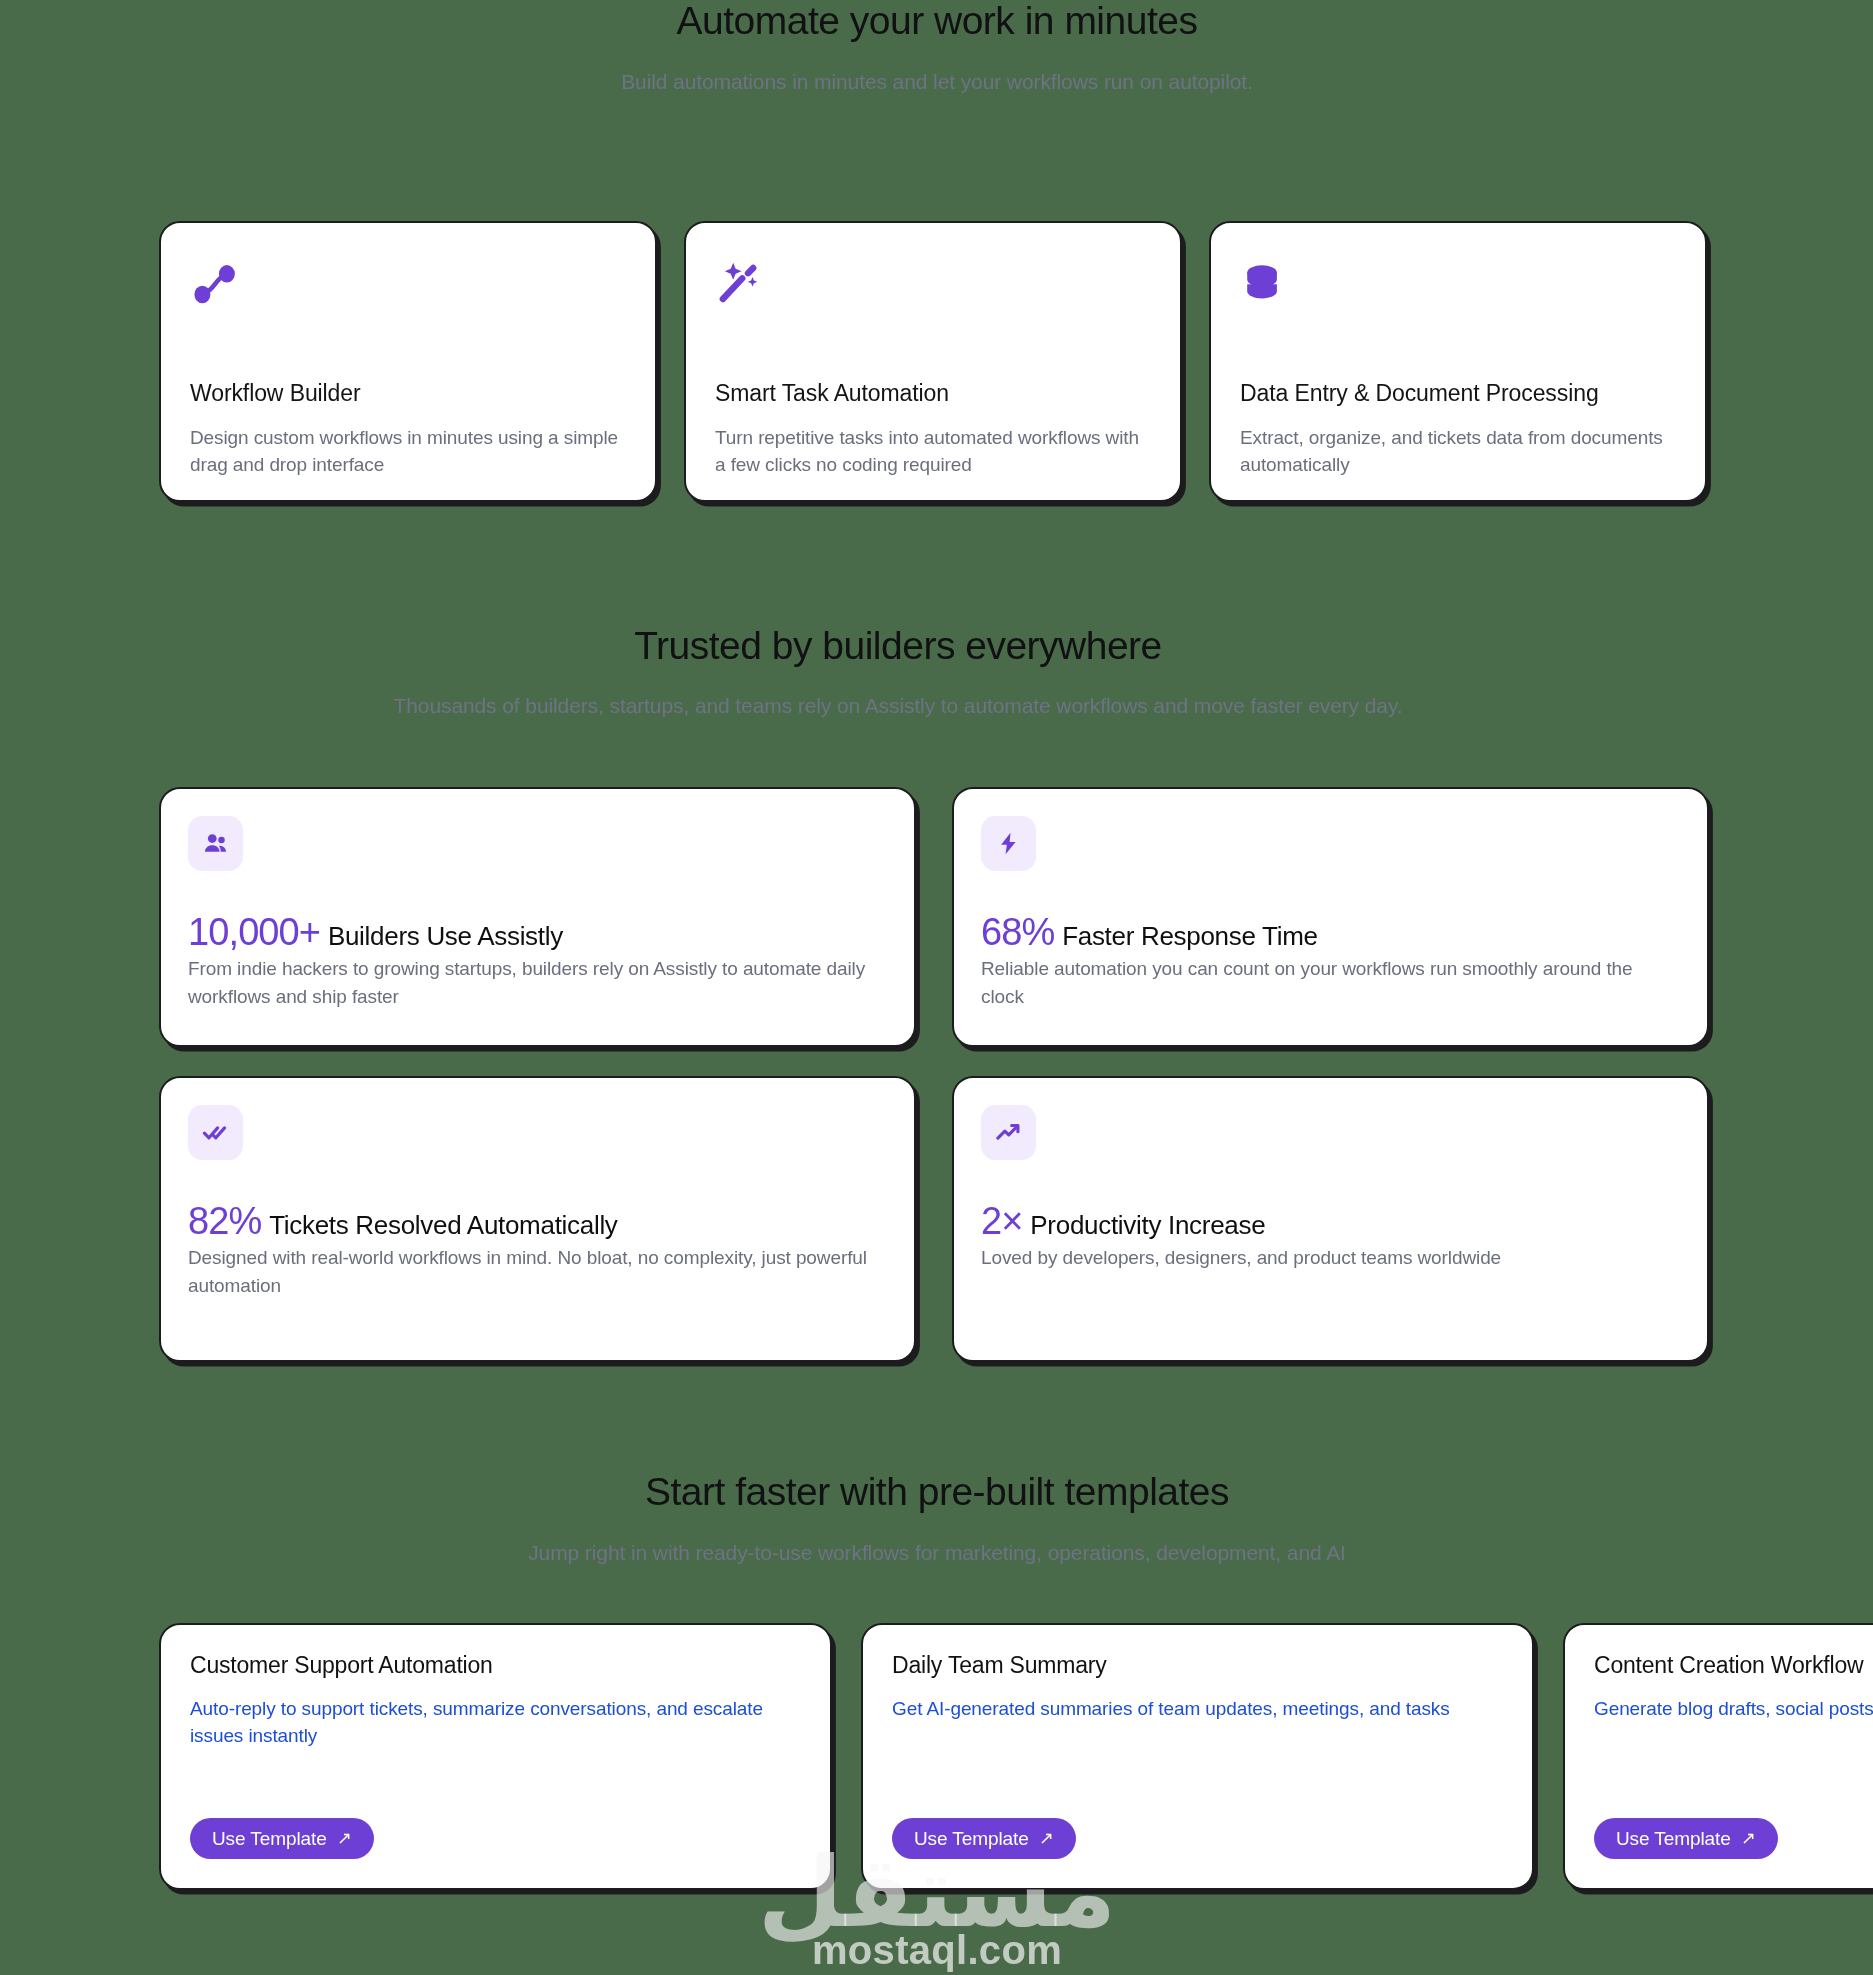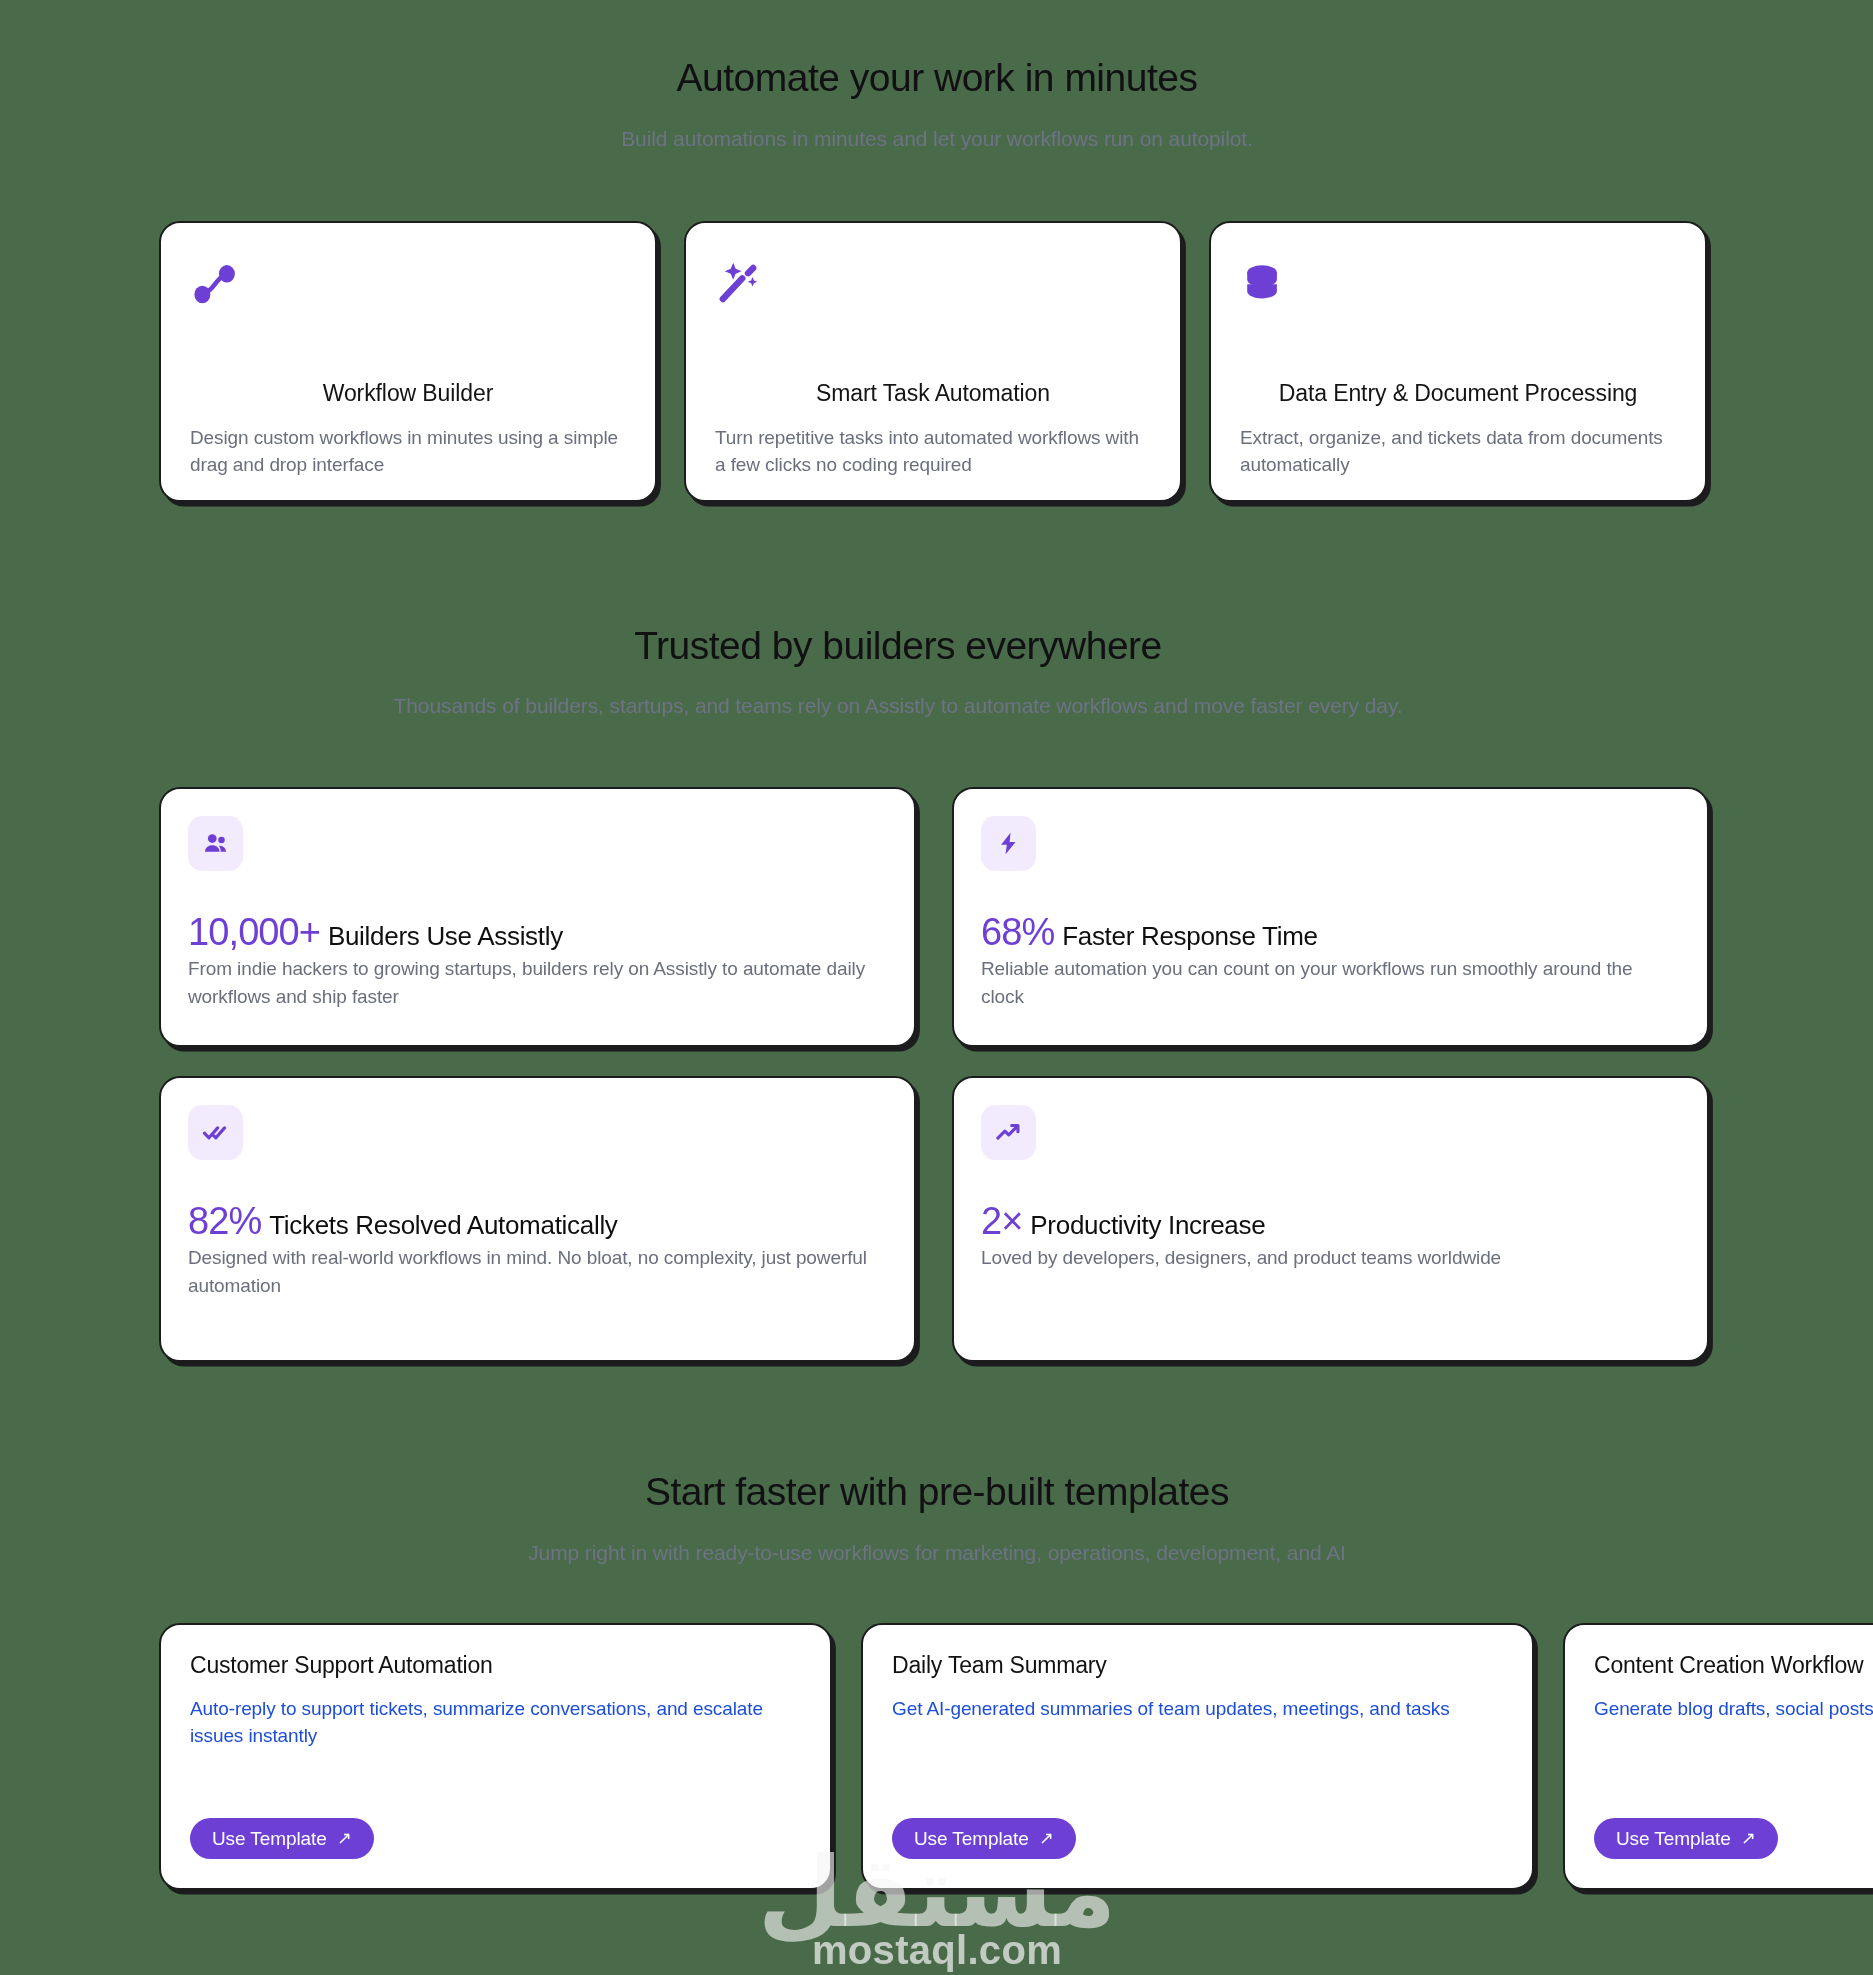--- a/index.html
+++ b/index.html
@@ -53,21 +53,21 @@
     position: relative;
   }
 
   
   #features {
     position: absolute;
     top: 0;
     left: 0;
     width: 1874px;
   }
-  #features .section-head { padding-top: 57px; }
+  #features .section-head { }
 
   .feature-row {
     position: absolute;
     top: 221px;
     left: 159px;
     display: flex;
     gap: 27px;
   }
   .feature-card {
     width: 498px;
@@ -80,21 +80,20 @@
     width: 57px;
     height: 49px;
     display: block;
   }
   .feature-title {
     font-size: 23px;
     font-weight: 400;
     color: #141416;
     margin-top: 72px;
     letter-spacing: -0.1px;
-    text-align: center;
   }
   .feature-desc {
     font-size: 19px;
     font-weight: 400;
     color: #6b6f7d;
     line-height: 1.44;
     margin-top: 17px;
     letter-spacing: -0.1px;
   }
 

